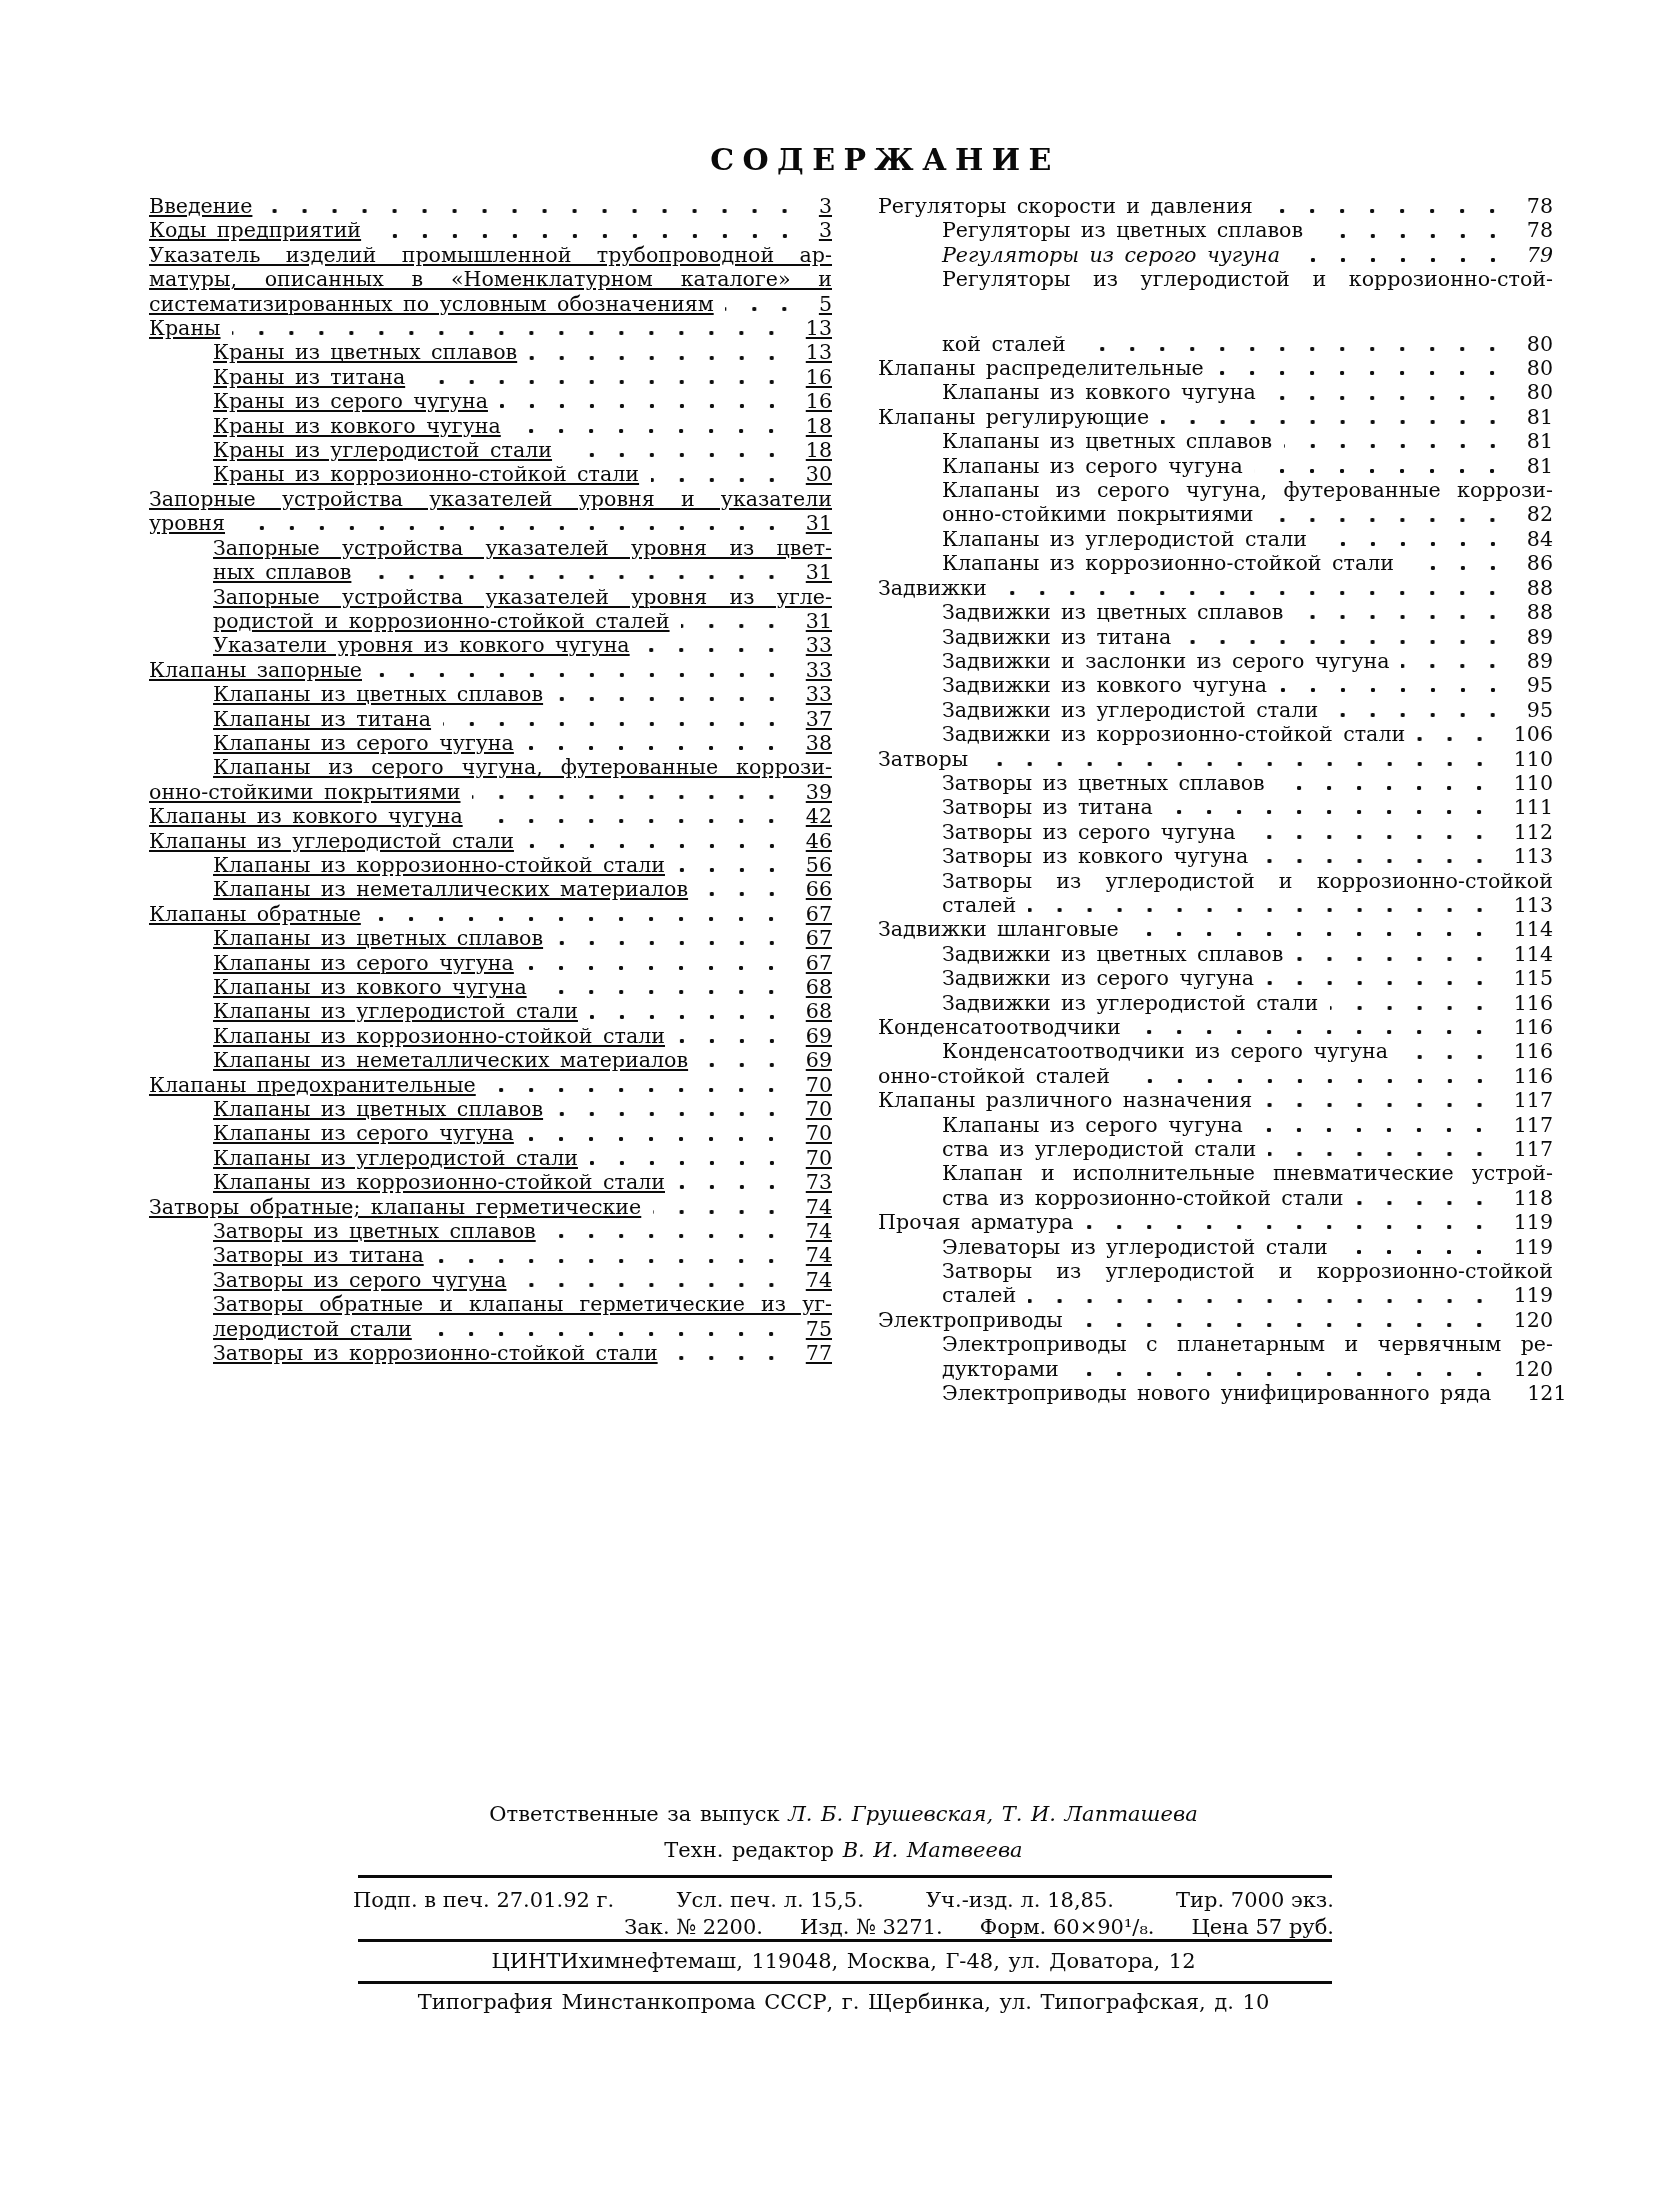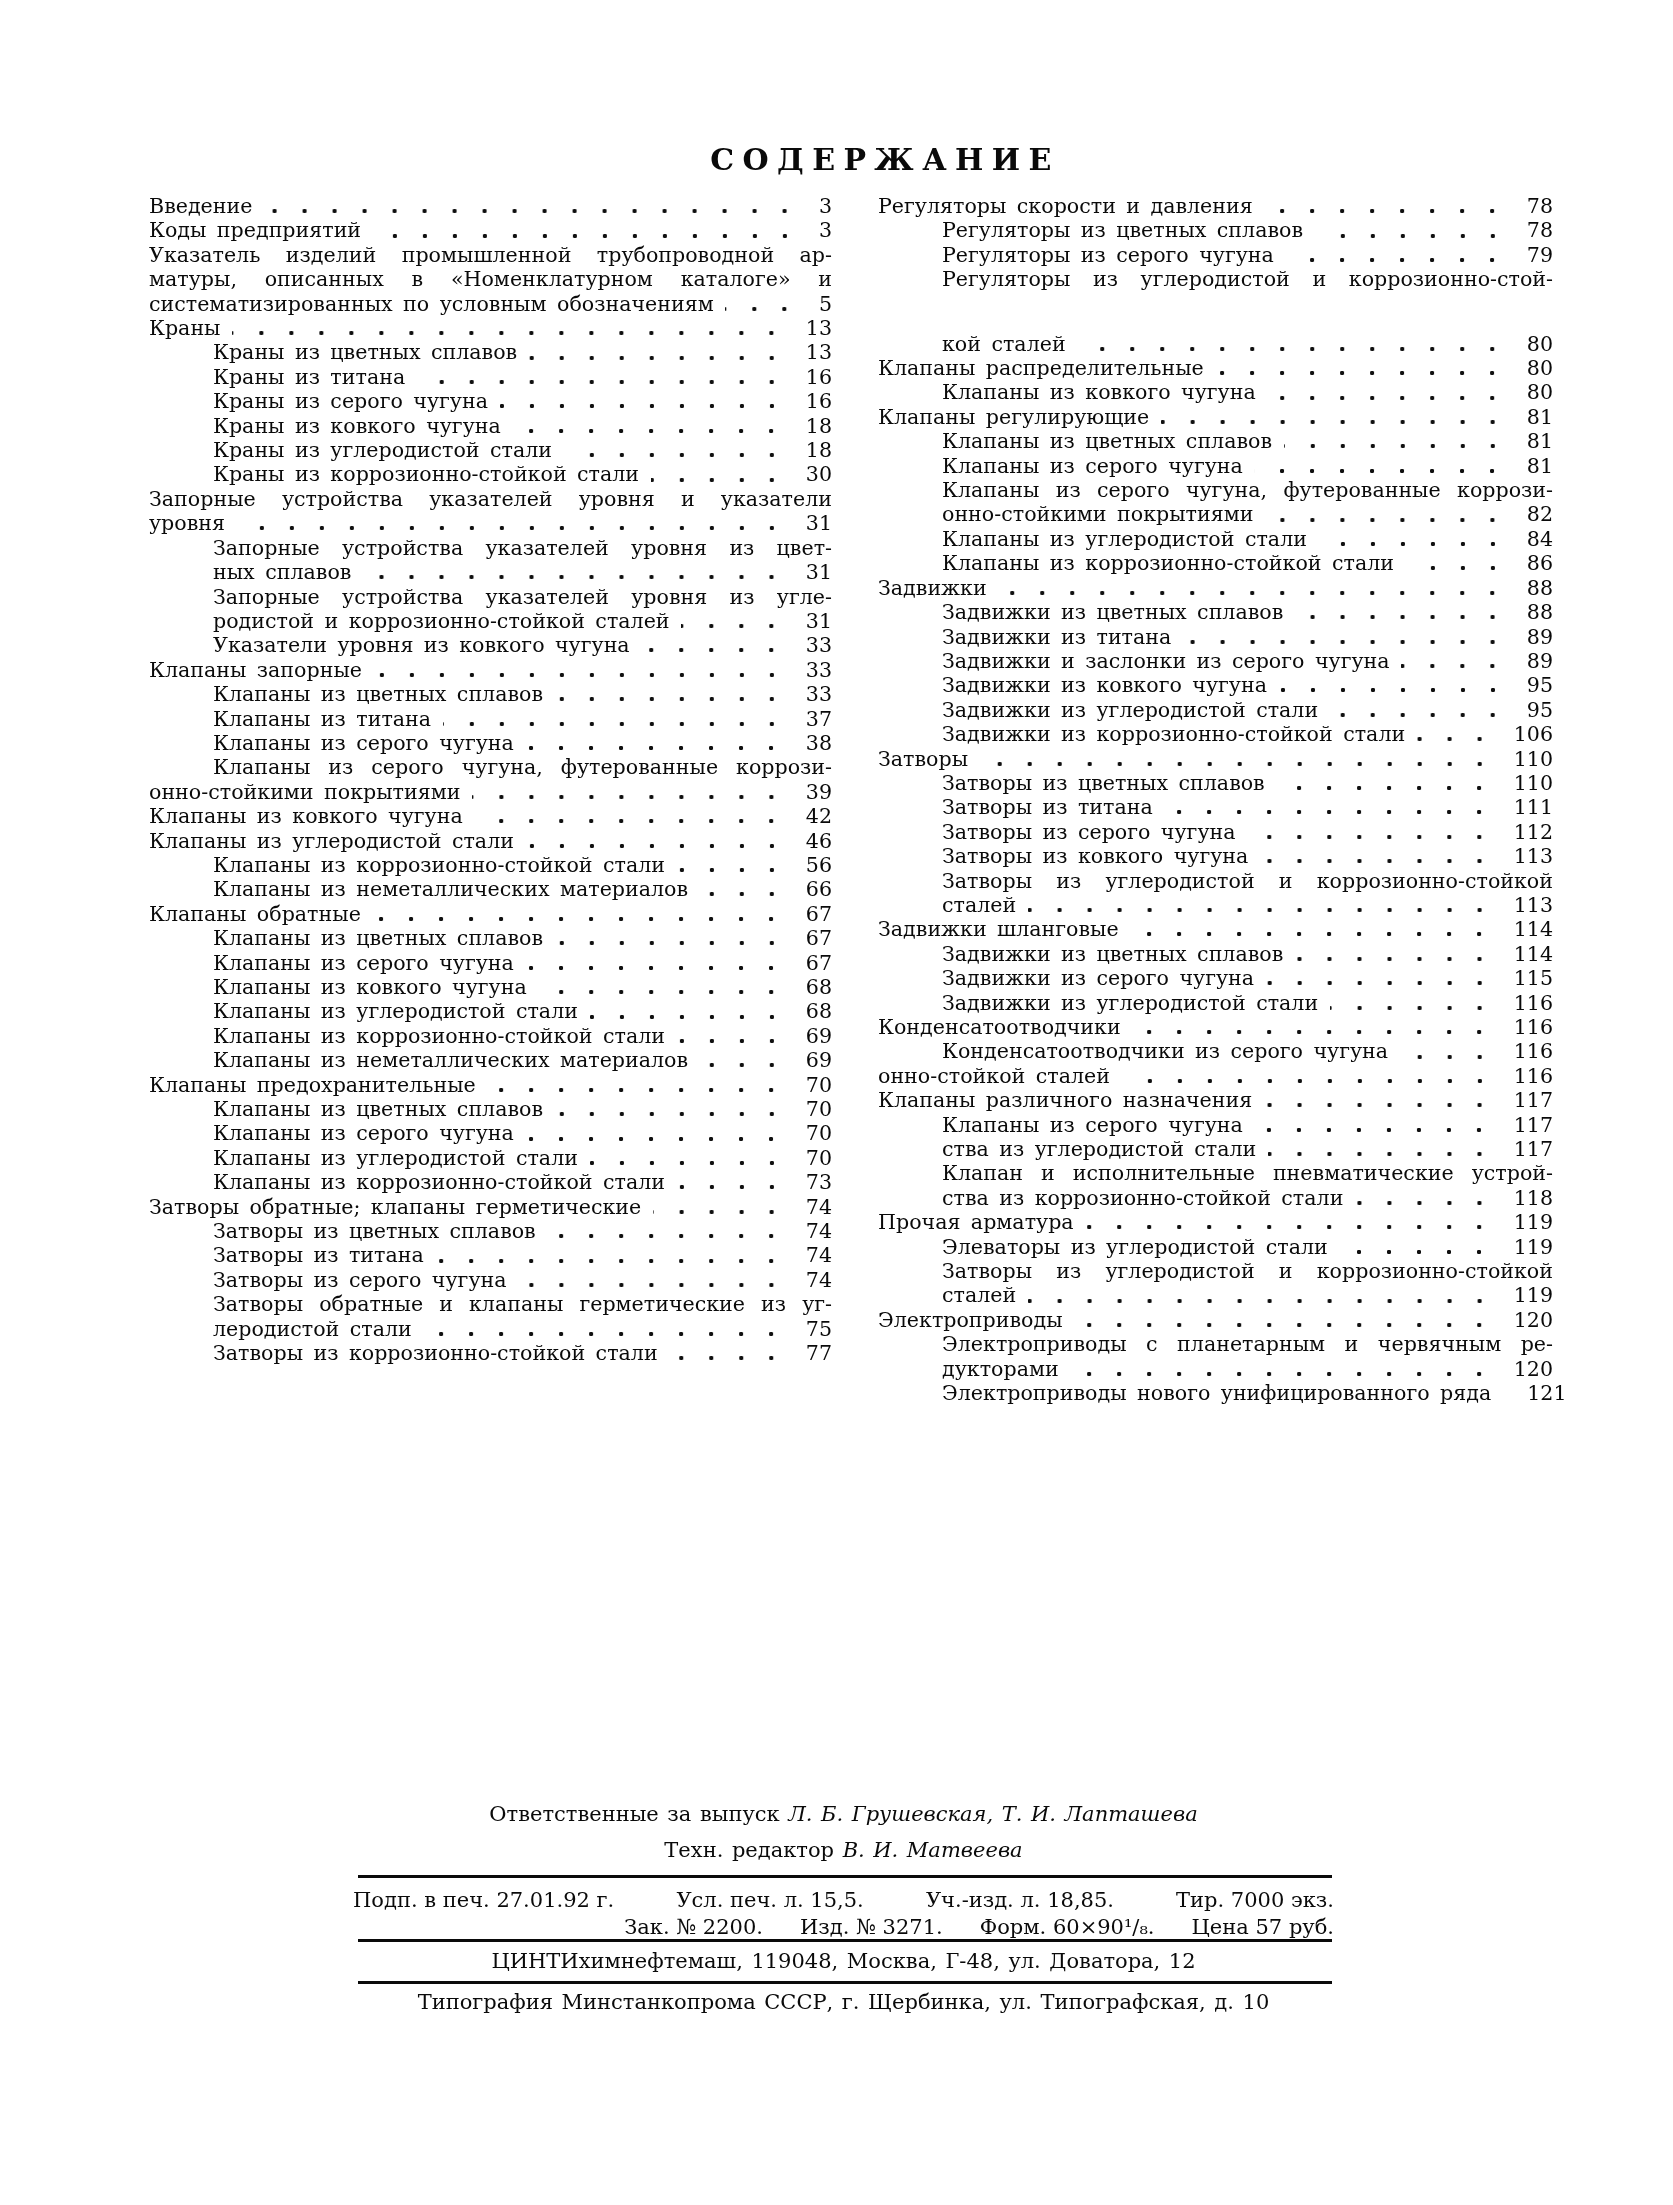--- a/index.html
+++ b/index.html
@@ -15,21 +15,21 @@
     position:absolute;top:142px;left:0;width:1673px;
     box-sizing:border-box;padding-left:97px;
     margin:0;text-align:center;
     font-size:30px;font-weight:bold;letter-spacing:8.4px;
   }
   .toc-col{
     position:absolute;top:194px;
     font-size:20.6px;line-height:24.4px;
     word-spacing:3.9px;
   }
-  .toc-col.left{left:149px;width:683px;}
+  .toc-col.left{left:149px;width:683px;text-decoration:underline;}
   .toc-col.right{left:878px;width:675px;}
   .ln{display:flex;align-items:baseline;}
   .ln .t{white-space:nowrap;}
   .ln.nopg .t{flex:1;white-space:normal;text-align:justify;text-align-last:justify;}
   .leader{
     flex:1;align-self:stretch;
     margin:0 18px 0 11.6px;
     background-image:radial-gradient(circle,#101010 1.9px,transparent 2.4px);
     background-size:30px 5.8px;
     background-repeat:repeat-x;
@@ -291,21 +291,21 @@
     <div class="ln">
       <span class="t">Регуляторы скорости и давления</span>
       <span class="leader"></span>
       <span class="pg">78</span>
     </div>
     <div class="ln" style="padding-left: 64px;">
       <span class="t">Регуляторы из цветных сплавов</span>
       <span class="leader"></span>
       <span class="pg">78</span>
     </div>
-    <div class="ln" style="padding-left: 64px;">
+    <div class="ln" style="padding-left: 64px; font-style: italic;">
       <span class="t">Регуляторы из серого чугуна</span>
       <span class="leader"></span>
       <span class="pg">79</span>
     </div>
     <div class="ln nopg" style="padding-left: 64px;">
       <span class="t">Регуляторы из углеродистой и коррозионно-стой-</span>
     </div>
     <div class="ln" style="padding-left: 64px; margin-top: 40px;">
       <span class="t">кой сталей</span>
       <span class="leader"></span>

